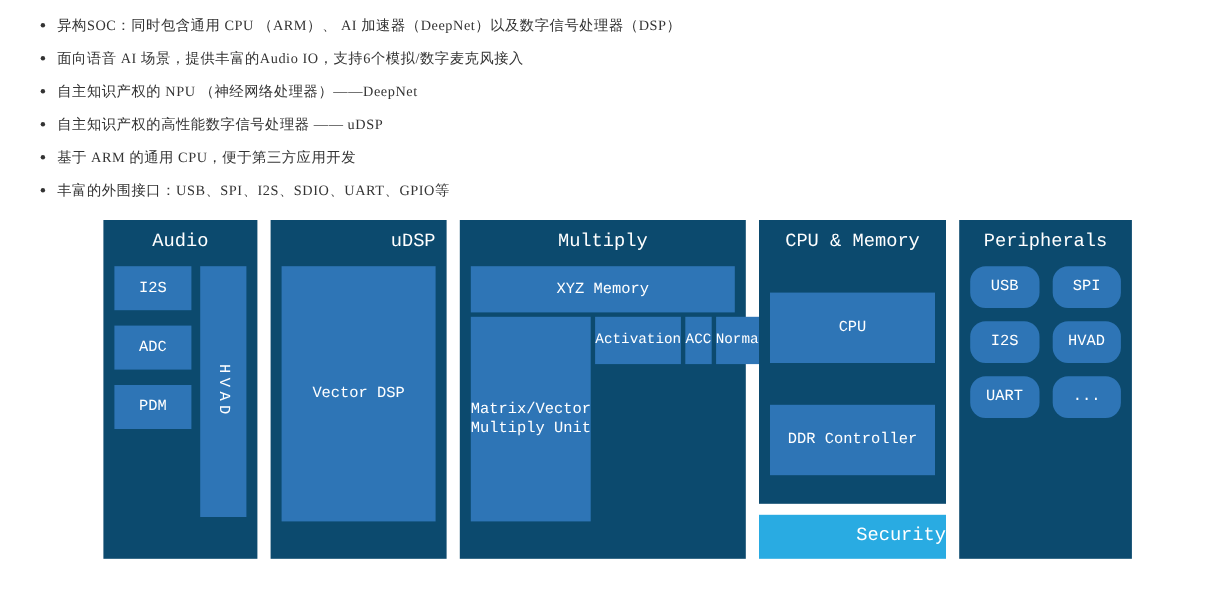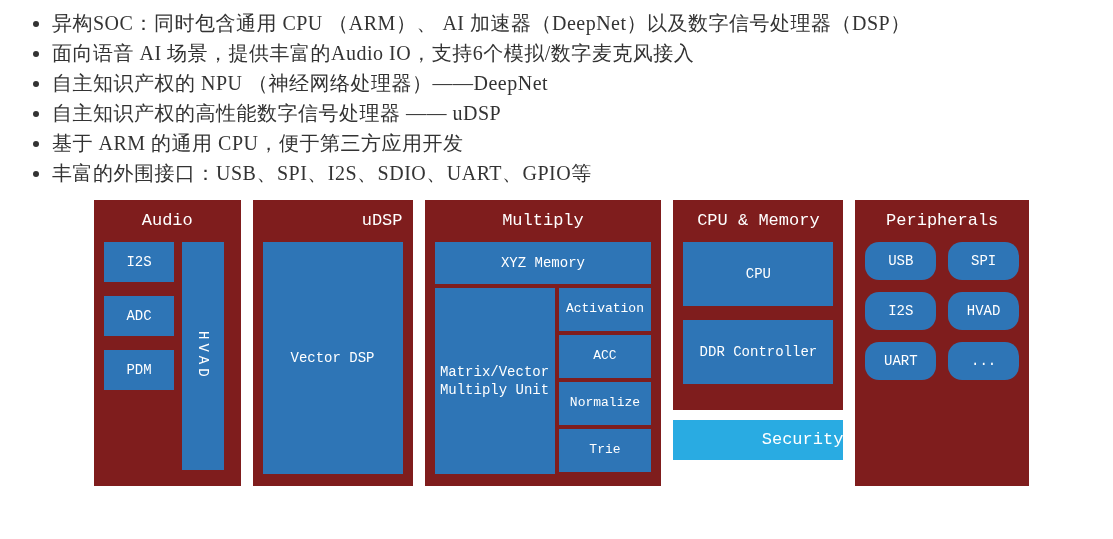--- a/index.html
+++ b/index.html
@@ -1,37 +1,37 @@
 <!DOCTYPE html>
 <html><head>
 <meta charset="utf-8">
 <style>
 *{margin:0;padding:0;box-sizing:border-box;}
 body{width:1113px;height:539px;background:#fff;font-family:"Microsoft YaHei","SimSun",serif;color:#333;padding:8px 24px;}
 .bullets{list-style:disc;padding-left:28px;margin-bottom:12px;}
-.bullets li{font-size:20px;line-height:30px;color:#333;letter-spacing:0.5px;}
+.bullets li{font-size:13px;line-height:30px;color:#333;letter-spacing:0.5px;}
 .diagram{display:flex;gap:12px;padding:0 60px 0 70px;}
-.panel{background:#7f1d1d;padding:10px 10px 12px 10px;text-align:center;}
+.panel{background:#0c4a6e;padding:10px 10px 12px 10px;text-align:center;}
 .panel-title{color:#fff;font-size:17px;font-family:"Courier New",monospace;margin-bottom:10px;line-height:22px;}
 .chip{background:#2e75b6;color:#fff;font-family:"Courier New",monospace;font-size:14px;display:flex;align-items:center;justify-content:center;line-height:1.3;}
 .audio{width:160px;}
 .audio-body{display:flex;gap:8px;}
 .audio-left{display:flex;flex-direction:column;gap:14px;}
 .audio-left .chip{width:70px;height:40px;}
 .hvad{width:42px;height:228px;writing-mode:vertical-rl;text-orientation:mixed;letter-spacing:4px;}
 .udsp{width:160px;text-align:right;}
 .udsp .vchip{width:140px;height:232px;flex-direction:column;}
 .deepnet{width:260px;}
 .deepnet-body{display:flex;flex-direction:column;gap:4px;}
 .xyz{height:42px;}
 .deep-lower{display:flex;gap:4px;}
 .mvm{width:120px;height:186px;flex-direction:column;font-size:14px;font-family:Liberation Mono, monospace;}
-.deep-right{display:flex;flex-direction:column;gap:4px;flex:1;text-align:right;}
+.deep-right{display:flex;flex-direction:row;gap:4px;flex:1;text-align:right;}
 .deep-right .chip{height:43px;font-size:13px;}
-.cpumem{width:170px;display:flex;flex-direction:column;}
+.cpumem{width:170px;display:flex;flex-direction:column;gap:24px;}
 .cpumem .chip{height:64px;margin-bottom:14px;}
 .sec{background:#29abe2;height:40px;margin-top:10px;display:flex;align-items:center;justify-content:flex-end;}
 .sec .panel-title{margin:0;}
 .peripherals{width:190px;}
 .per-grid{display:grid;grid-template-columns:1fr 1fr;gap:12px 12px;}
 .per-grid .chip{height:38px;font-size:14px;border-radius:14px;}
 .cpuwrap{display:flex;flex-direction:column;width:170px;}
 </style>
 </head>
 <body>

